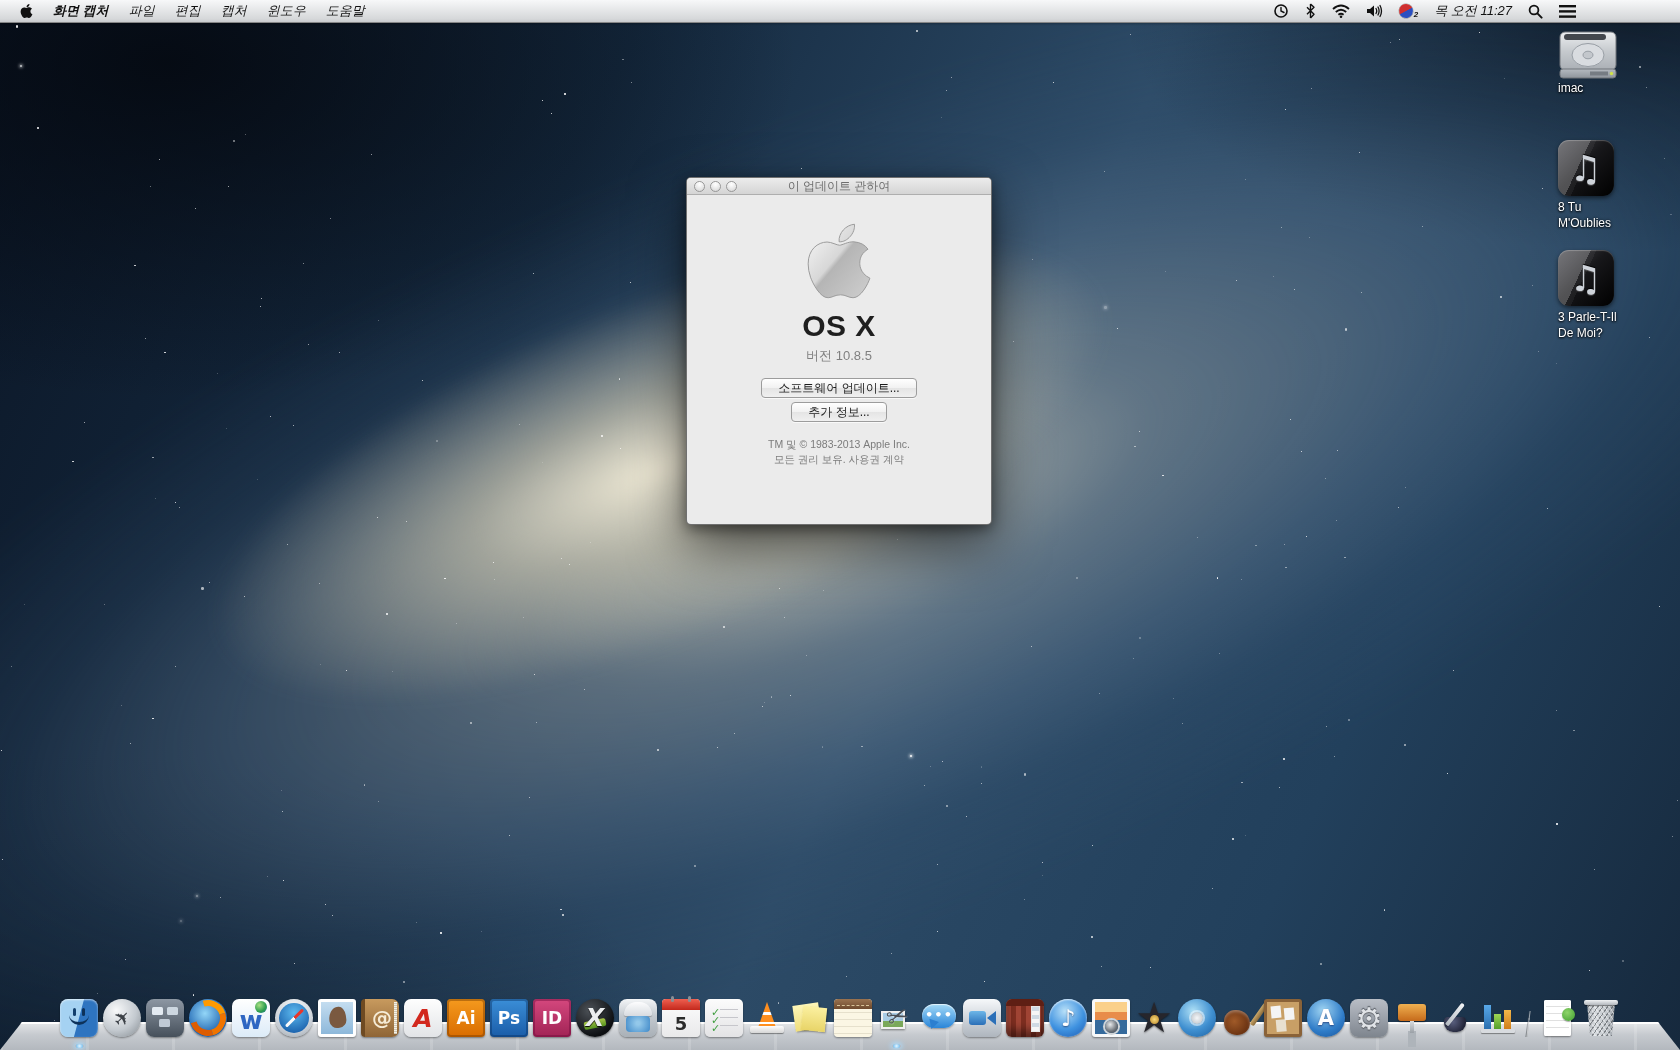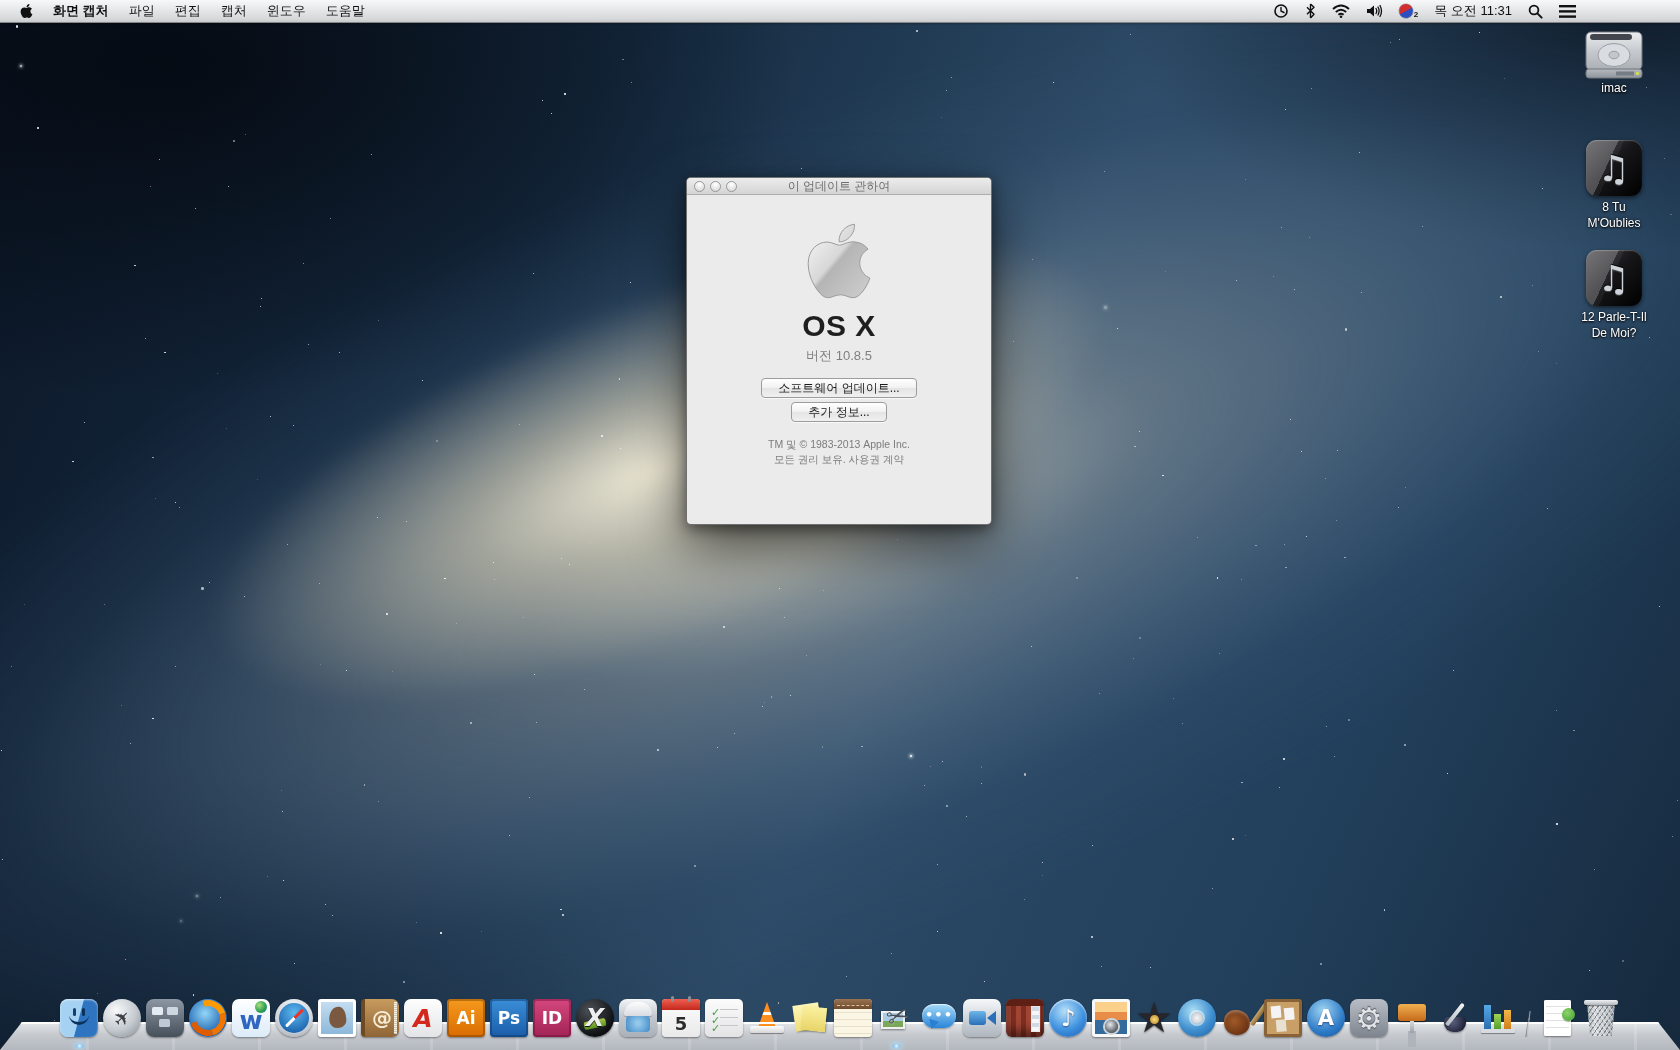--- a/index.html
+++ b/index.html
@@ -18,36 +18,36 @@
   .galaxy-core{position:absolute;left:185px;top:300px;width:950px;height:340px;
     transform:rotate(-21deg);filter:blur(8px);
     background:radial-gradient(closest-side,rgba(248,241,219,.95) 0%,rgba(232,221,190,.55) 42%,rgba(200,200,185,0) 100%);}
   .stars{position:absolute;inset:0;}
   .stars i{position:absolute;display:block;background:#fff;border-radius:50%;}
 
   
   .menubar{position:absolute;left:0;top:0;right:0;height:22px;z-index:30;
     display:flex;align-items:center;padding:0 0 0 14px;font-size:13px;color:#101010;
     background:linear-gradient(#f7f8f9,#d6d8da 85%,#c9cbce);
-    border-bottom:1px solid rgba(40,40,40,.55);box-shadow:0 1px 2px rgba(0,0,0,.25);}
+    border-bottom:1px solid rgba(40,40,40,.55);box-shadow:0 1px 2px rgba(0,0,0,.25);font-style:italic;}
   .apple-menu{display:flex;align-items:center;padding:0 10px 0 6px;height:22px;}
   .mi{padding:0 10px;height:22px;display:flex;align-items:center;}
   .mi.bold{font-weight:bold;}
   .menu-right{margin-left:auto;display:flex;align-items:center;gap:16px;padding-right:104px;}
   .sicon{display:flex;align-items:center;height:22px;}
   .kor{position:relative;display:flex;align-items:center;}
   .taegeuk{width:14px;height:14px;border-radius:50%;display:inline-block;
     background:linear-gradient(170deg,#cf2f2f 48%,#2a4fc0 52%);transform:rotate(-18deg);
     box-shadow:0 0 0 .5px rgba(0,0,0,.35);}
   .kor b{font-size:8px;font-weight:bold;margin:6px 0 0 1px;}
   .clock{font-size:13px;white-space:nowrap;}
 
   
   .desk-icons{position:absolute;top:0;right:10px;width:112px;height:100%;z-index:5;}
-  .dicon{position:absolute;left:0;width:112px;display:flex;flex-direction:column;align-items:center;}
+  .dicon{position:absolute;left:0;width:112px;display:flex;flex-direction:column;align-items:flex-start;}
   .dlabel{color:#fff;font-size:12px;line-height:15px;text-align:center;
     text-shadow:0 1px 2px rgba(0,0,0,.9),0 0 3px rgba(0,0,0,.8);margin-top:1px;}
   .music-icon{position:relative;width:56px;height:56px;border-radius:11px;margin-bottom:3px;
     background:linear-gradient(135deg,#46464c 0%,#17171a 45%,#000 100%);
     box-shadow:0 2px 4px rgba(0,0,0,.55),inset 0 1px 1px rgba(255,255,255,.25);}
   .music-icon:before{content:"";position:absolute;inset:0;border-radius:11px;
     background:linear-gradient(115deg,rgba(255,255,255,.26) 0 40%,rgba(255,255,255,.05) 40% 47%,rgba(255,255,255,0) 47%);}
   .music-icon .note{position:absolute;inset:0;display:flex;align-items:center;justify-content:center;
     font-family:"DejaVu Sans",sans-serif;font-size:36px;color:#ced3da;text-shadow:0 -1px 1px #000,0 1px 1px rgba(255,255,255,.25);}
 
@@ -573,21 +573,21 @@
       <span class="sicon">
         <svg width="17" height="14" viewBox="0 0 17 14">
             <polygon points="1,5 4,5 8,1.5 8,12.5 4,9 1,9" fill="#111"></polygon>
             <path d="M10 4.5 Q11.5 7 10 9.5 M12 3 Q14.2 7 12 11 M14 1.5 Q17 7 14 12.5" fill="none" stroke="#111" stroke-width="1.3" stroke-linecap="round"></path>
           </svg>
       </span>
       <span class="kor">
         <i class="taegeuk"></i>
         <b>2</b>
       </span>
-      <span class="clock">목 오전 11:31</span>
+      <span class="clock">목 오전 11:27</span>
       <span class="sicon">
         <svg width="15" height="15" viewBox="0 0 15 15">
             <circle cx="6" cy="6" r="4.4" fill="none" stroke="#111" stroke-width="1.8"></circle>
             <line x1="9.4" y1="9.4" x2="13.6" y2="13.6" stroke="#111" stroke-width="2" stroke-linecap="round"></line>
           </svg>
       </span>
       <span class="sicon">
         <svg width="17" height="13" viewBox="0 0 17 13">
             <rect x="0" y="0" width="17" height="2.4" fill="#111"></rect>
             <rect x="0" y="5.2" width="17" height="2.4" fill="#111"></rect>
@@ -625,21 +625,21 @@
       <div class="music-icon">
         <span class="note">♫</span>
       </div>
       <span class="dlabel">8 Tu</span>
       <span class="dlabel">M'Oublies</span>
     </div>
     <div class="dicon" style="top:250px">
       <div class="music-icon">
         <span class="note">♫</span>
       </div>
-      <span class="dlabel">12 Parle-T-Il</span>
+      <span class="dlabel">3 Parle-T-Il</span>
       <span class="dlabel">De Moi?</span>
     </div>
   </div>
 
   <div class="about-window">
     <div class="titlebar">
       <span class="tlights">
         <span class="tl"></span>
         <span class="tl"></span>
         <span class="tl"></span>

